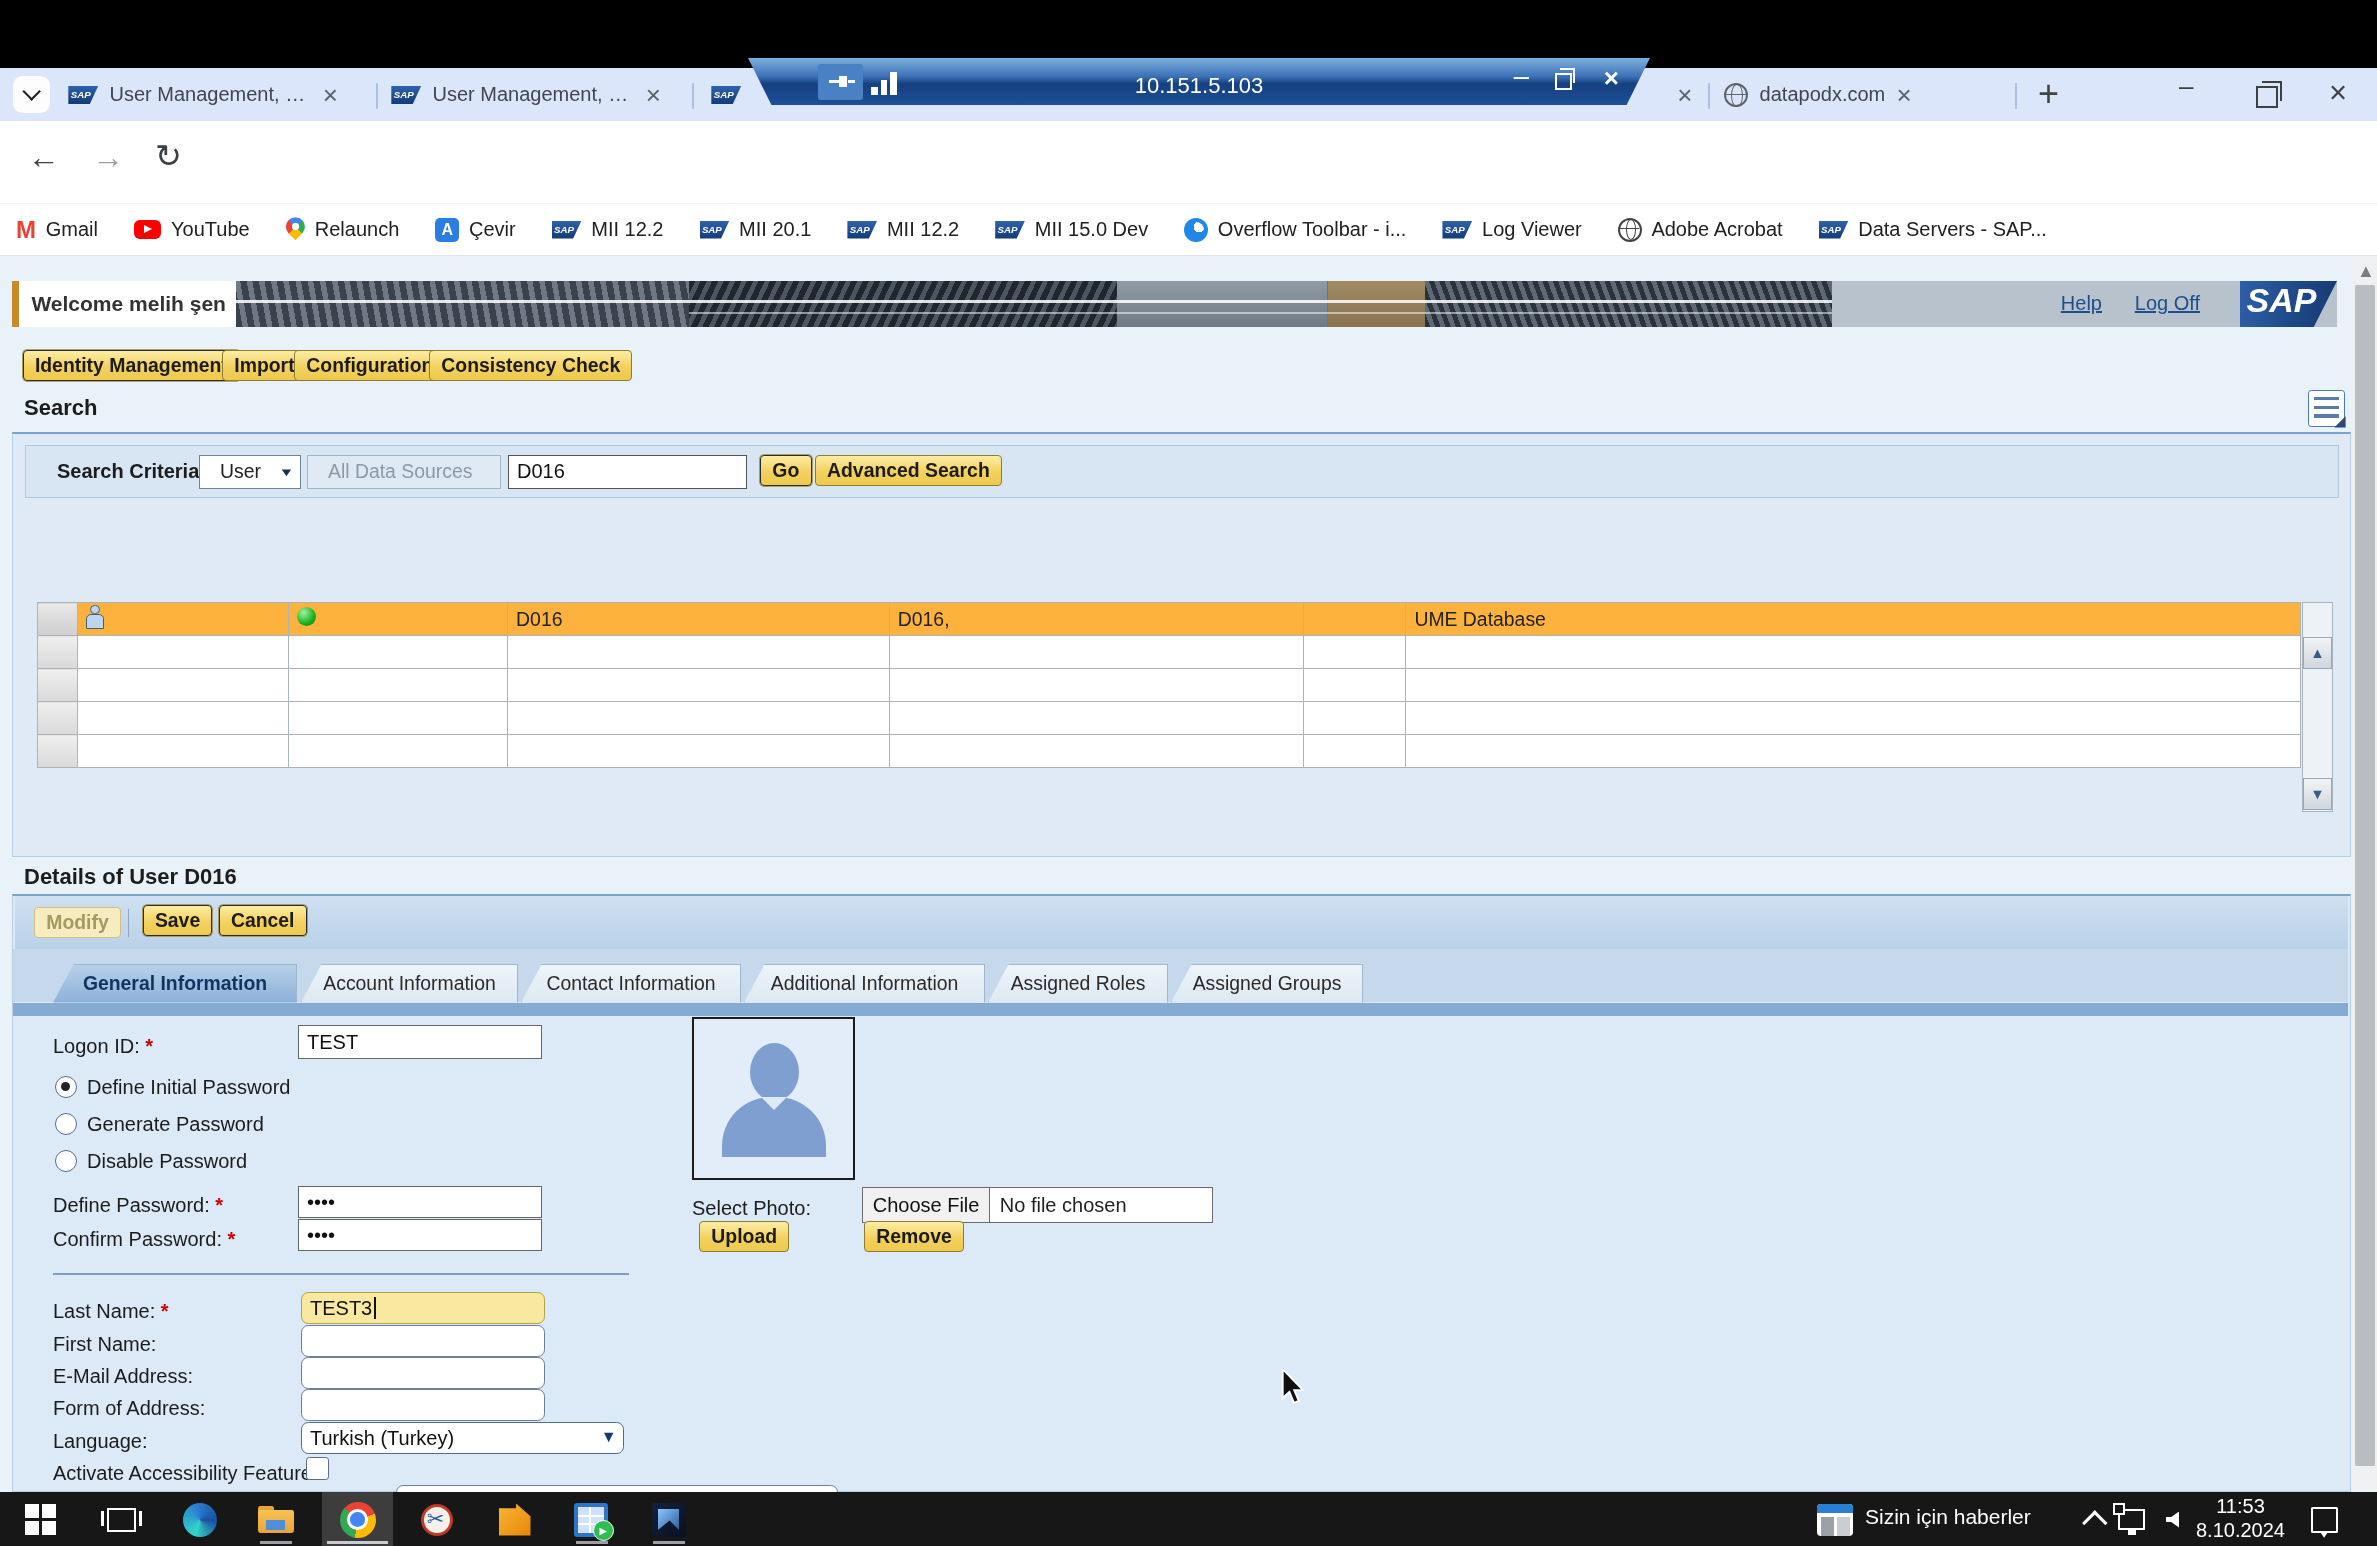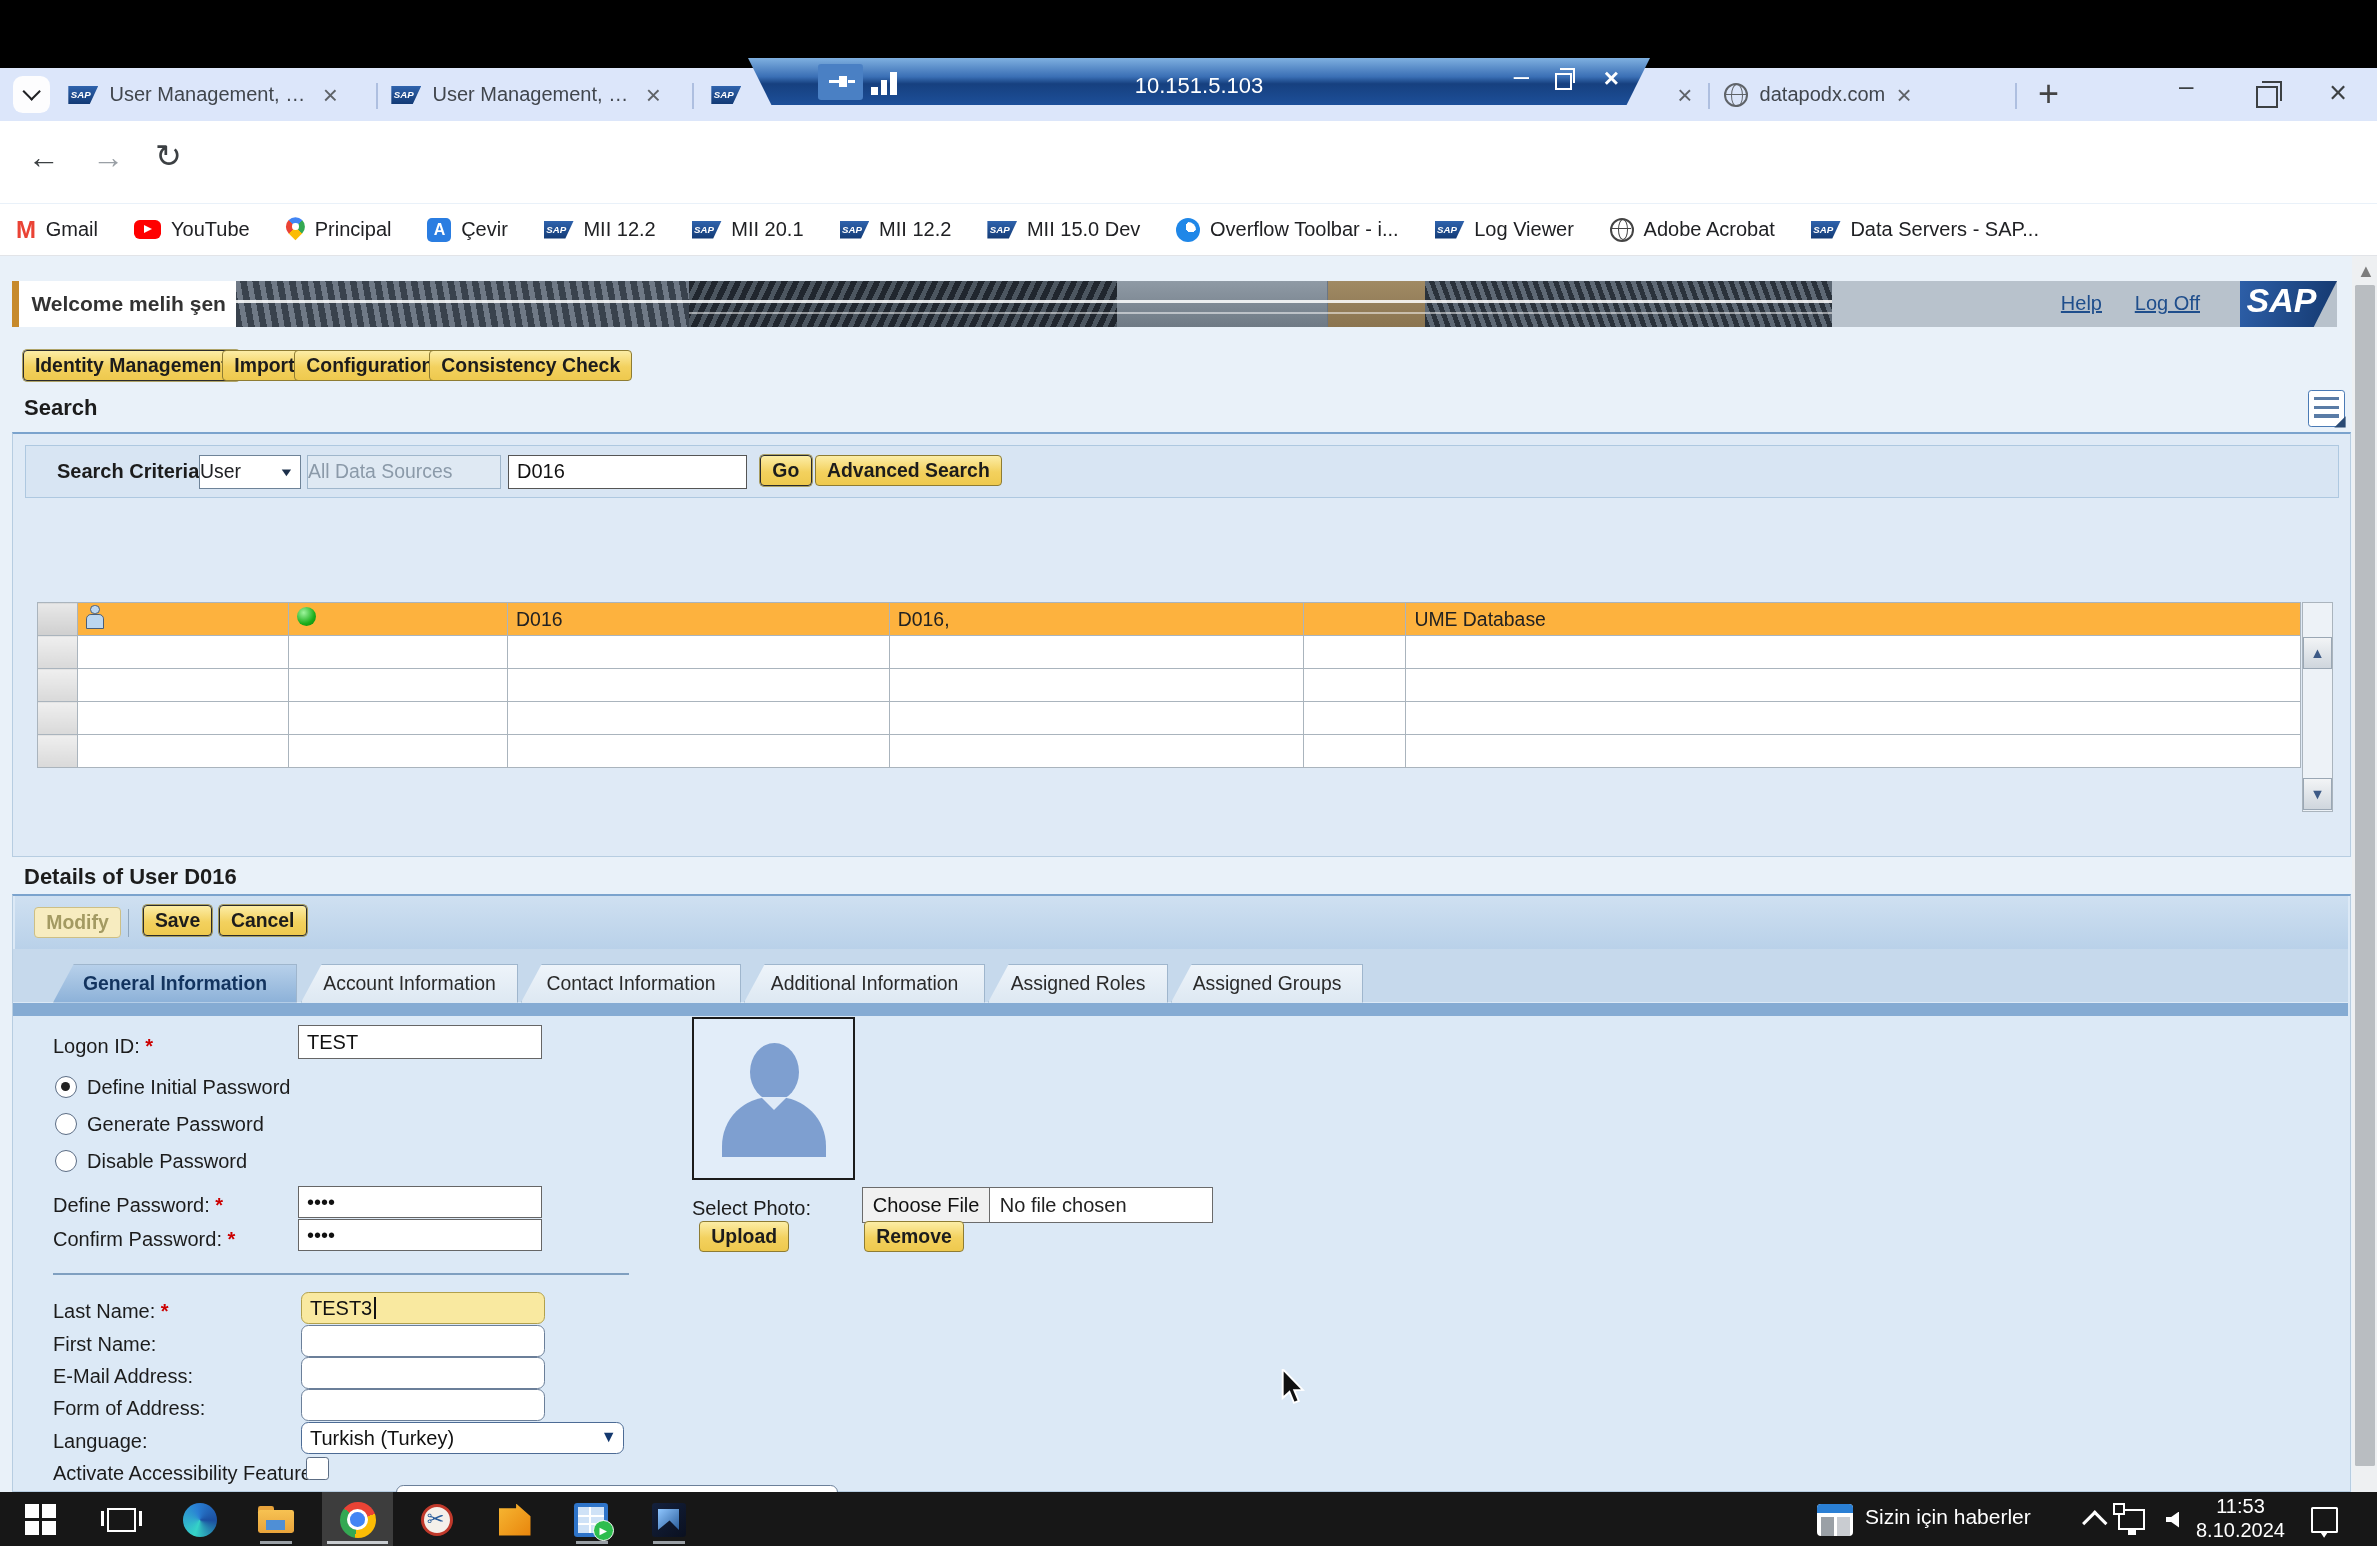--- a/index.html
+++ b/index.html
@@ -105,21 +105,21 @@
     font-size:19.4px;font-weight:bold;color:#1c1c1c;box-sizing:border-box;white-space:nowrap;}
   .ybtn.focus{border:1.6px solid #2b2b2b;box-shadow:0 0 0 0.8px #9c8a3a;}
   .ybtn.disabled{background:#f7ecc0;color:#a39a62;border-color:#cdbf85;font-weight:bold;}
   .vsep{width:1.6px;height:27.5px;background:#8fa6bd;display:inline-block;}
 
   .h1{font-size:22px;font-weight:bold;color:#1c1c1c;}
   .panel{border:0.8px solid #b7cde1;border-top:2.4px solid #7ba3cd;background:#dfeaf6;}
   .critbox{position:absolute;left:12px;top:10.5px;width:2314px;height:53px;background:#d8e5f3;border:0.8px solid #aec8e0;box-sizing:border-box;}
   .formlbl{font-size:20px;color:#1c1c1c;}
   .req{color:#c00;font-weight:bold;}
-  .clasel{position:absolute;height:34px;background:#fff;border:0.8px solid #6e8398;box-sizing:border-box;display:flex;align-items:center;font-size:19.4px;padding-left:0;}
+  .clasel{position:absolute;height:34px;background:#fff;border:0.8px solid #6e8398;box-sizing:border-box;display:flex;align-items:center;font-size:19.4px;padding-left:20px;}
   .clasel .dd{position:absolute;right:3.2px;top:4.9px;width:21px;height:22.6px;display:flex;align-items:center;justify-content:center;color:#1c2f4a;font-size:16px;}
   .dd::before{content:"▼";transform:scaleY(.7);}
   .inp{position:absolute;height:34px;background:#fff;border:1.6px solid #666;box-sizing:border-box;font-size:20px;display:flex;align-items:center;padding-left:8px;color:#111;}
   .toolbarbar{position:absolute;left:2.4px;top:94px;width:2332px;height:40px;background:linear-gradient(#cfe0f1,#b3cde7);display:flex;align-items:center;gap:11.3px;padding-left:29px;box-sizing:border-box;border-top:0.8px solid #e7f0f9;}
 
   table.grid{border-collapse:collapse;}
   .grid th,.grid td{border:0.8px solid #aab4bd;font-size:19.4px;padding:0 8px;height:33px;box-sizing:border-box;}
   .grid th{background:linear-gradient(#f4f4f4,#d8dbdf);font-weight:bold;text-align:left;color:#222;}
   .grid td{background:#fff;}
   .grid .selcell{background:linear-gradient(#efefef,#d9d9d9);width:40px;}
@@ -294,21 +294,21 @@
     <div class="bm">
         <span class="gmailM">M</span>
         <span class="lbl">Gmail</span>
       </div>
     <div class="bm">
         <span class="ytic"></span>
         <span class="lbl">YouTube</span>
       </div>
     <div class="bm">
         <span class="pinmap"></span>
-        <span class="lbl">Principal</span>
+        <span class="lbl">Relaunch</span>
       </div>
     <div class="bm">
         <span class="translic">A</span>
         <span class="lbl">Çevir</span>
       </div>
     <div class="bm">
         <span class="sapfav">SAP</span>
         <span class="lbl">MII 12.2</span>
       </div>
     <div class="bm">

